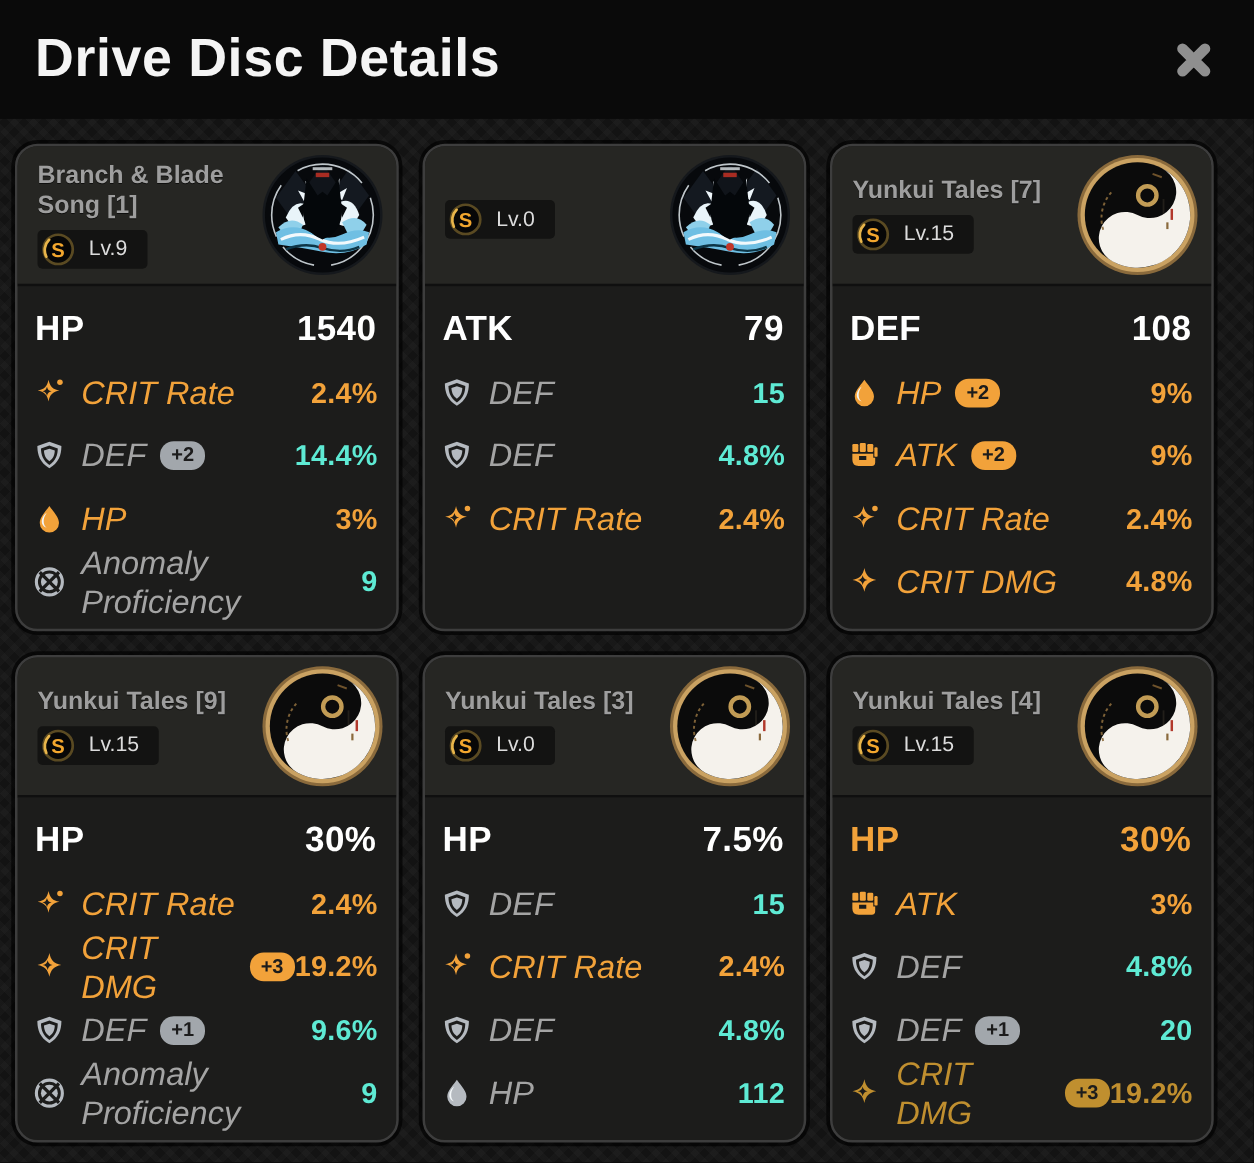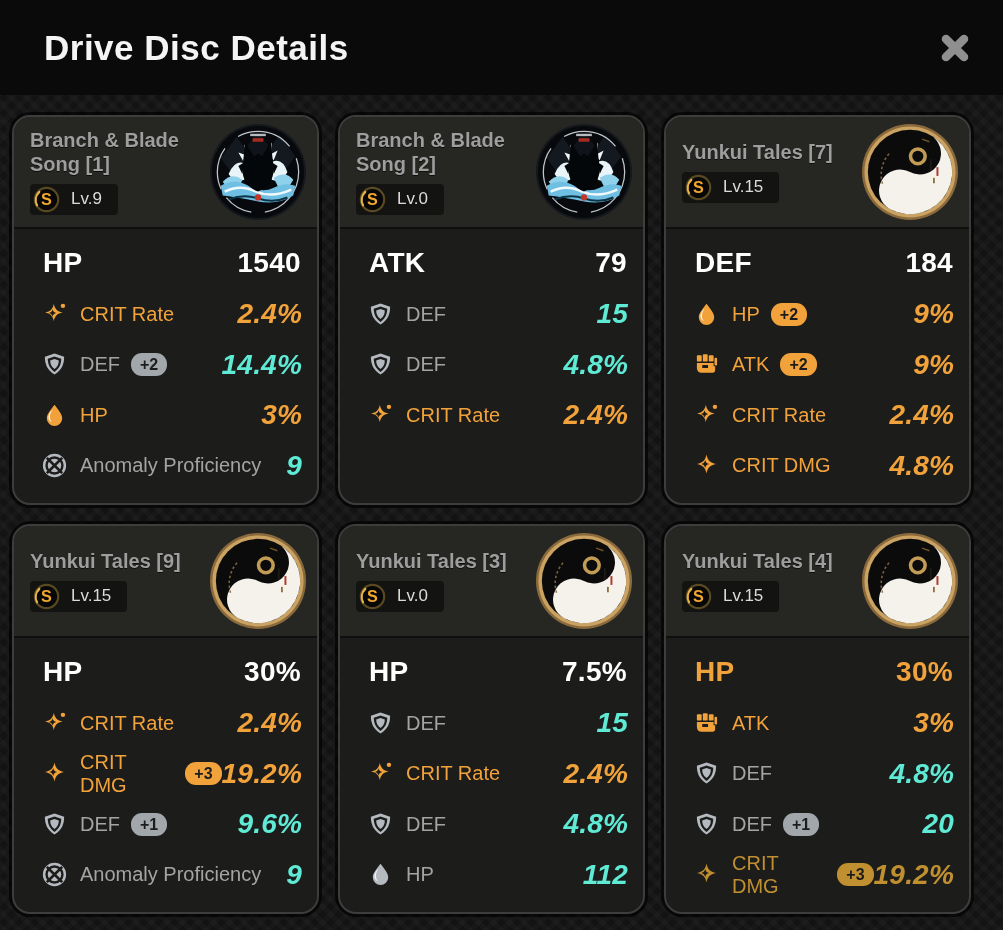--- a/index.html
+++ b/index.html
@@ -6,21 +6,21 @@
   body{
     width:1003px;height:930px;overflow:hidden;
     background:#090909;
     font-family:"Liberation Sans","DejaVu Sans",sans-serif;
   }
   
   .topbar{
     height:95px;display:flex;align-items:center;justify-content:space-between;
     padding:0 24px 0 28px;background:#0a0a0a;box-sizing:border-box;
   }
-  .modal-title{margin:16px;font-size:35px;font-weight:bold;color:#f4f4f4;letter-spacing:.5px;}
+  .modal-title{margin:0;font-size:43px;font-weight:bold;color:#f4f4f4;letter-spacing:.5px;}
   .close-btn{background:none;border:none;padding:6px;cursor:pointer;line-height:0;}
   
   .modal-body{
     height:835px;box-sizing:border-box;
     background-color:#131313;
     background-image:
       repeating-linear-gradient(45deg, rgba(255,255,255,.025) 0 5px, transparent 5px 11px),
       repeating-linear-gradient(-45deg, rgba(255,255,255,.02) 0 5px, transparent 5px 11px);
   }
   .grid{
@@ -46,36 +46,36 @@
   .level-pill{
     margin-top:7px;display:inline-flex;align-items:center;
     background:#131312;border-radius:4px;padding:2px 16px 2px 3px;gap:11px;
   }
   .rank-icon{width:27px;height:27px;display:block;}
   .rank-icon svg{width:100%;height:100%;display:block;}
   .lv{font-size:17px;color:#dcdcdc;}
   .disc-art{width:98px;height:98px;margin-left:auto;flex:none;}
   .disc-art svg{width:100%;height:100%;display:block;}
   
-  .card-body{padding:10px 15px 0 28px;}
+  .card-body{padding:10px 15px 0 13px;}
   .main-stat{
     display:flex;justify-content:space-between;align-items:baseline;
     color:#ffffff;font-weight:bold;font-size:28px;
     padding:8px 1px 10px;letter-spacing:.3px;
   }
   .main-stat.tone-orange{color:#f2a23a;}
   .sub-row{display:flex;align-items:center;height:50.5px;}
   .s-icon{width:25px;height:25px;margin-right:13px;flex:none;line-height:0;}
   .s-icon svg{width:100%;height:100%;display:block;}
-  .s-label{font-size:20px;}
+  .s-label{font-size:26px;font-style:italic;}
   .badge{
     margin-left:11px;font-size:16px;font-weight:bold;color:#1c1c1c;
     border-radius:11px;padding:2px 9px;line-height:1.2;
   }
-  .s-value{margin-left:auto;font-size:28px;font-weight:bold;letter-spacing:.2px;font-style:italic;}
+  .s-value{margin-left:auto;font-size:23px;font-weight:bold;letter-spacing:.2px;}
   .tone-orange .s-label,.tone-orange .s-value,.tone-orange .s-icon{color:#f2a23a;}
   .tone-orange .badge{background:#f2a23a;}
   .tone-gray .s-label{color:#a4a4a4;}
   .tone-gray .s-value{color:#5eead4;}
   .tone-gray .s-icon{color:#b5bac0;}
   .tone-gray .badge{background:#a2a7ac;}
   .tone-gold .s-label,.tone-gold .s-value,.tone-gold .s-icon{color:#c08f2f;}
   .tone-gold .badge{background:#c08f2f;}
 </style>
 </head>
@@ -184,21 +184,20 @@
                 </svg>
               </span>
               <span class="s-label">Anomaly Proficiency</span>
               <span class="s-value">9</span>
             </div>
           </div>
         </article>
         <article class="card">
           <div class="card-header">
             <div class="head-left">
-              <div class="card-title">Branch &amp; Blade Song [2]</div>
               <div class="level-pill">
                 <span class="rank-icon">
                   <svg viewBox="0 0 30 30">
                     <circle cx="15" cy="15" r="13" fill="#070707" stroke="#5a4a22" stroke-width="2.4"></circle>
                     <path d="M4.5 21.5A12.8 12.8 0 0 1 7 6.5" fill="none" stroke="#e8b54a" stroke-width="2.4" stroke-linecap="round"></path>
                     <text x="15" y="21.5" text-anchor="middle" font-size="18" font-weight="bold" fill="#f3a72e" font-family="Liberation Sans, sans-serif">S</text>
                   </svg>
                 </span>
                 <span class="lv">Lv.0</span>
               </div>
@@ -299,21 +298,21 @@
                 <rect x="77" y="45" width="2" height="9" fill="#b2392c"></rect>
                 <rect x="73.5" y="56" width="1.8" height="5.5" fill="#8a6a3c"></rect>
                 <rect x="70.5" y="37" width="1.5" height="12" fill="#3a342a" opacity=".5"></rect>
                 <rect x="62" y="17" width="8" height="1.6" fill="#6e522b" transform="rotate(20 66 18)"></rect>
               </svg>
             </div>
           </div>
           <div class="card-body">
             <div class="main-stat tone-white">
               <span class="m-label">DEF</span>
-              <span class="m-value">184</span>
+              <span class="m-value">108</span>
             </div>
             <div class="sub-row tone-orange">
               <span class="s-icon">
                 <svg viewBox="0 0 26 26">
                   <path d="M13 1.8C17.5 8 21 11.4 21 16A8 8 0 0 1 5 16C5 11.4 8.5 8 13 1.8Z" fill="currentColor"></path>
                   <path d="M10.8 7.4C8.9 10.1 8 12.6 8.3 15.5 8.5 17.4 9.3 18.9 10.8 20 8 19.3 6.4 16.9 6.7 14 6.9 11.7 8.6 8.9 10.8 7.4Z" fill="#f2f6f8"></path>
                 </svg>
               </span>
               <span class="s-label">HP</span>
               <span class="badge">+2</span>

